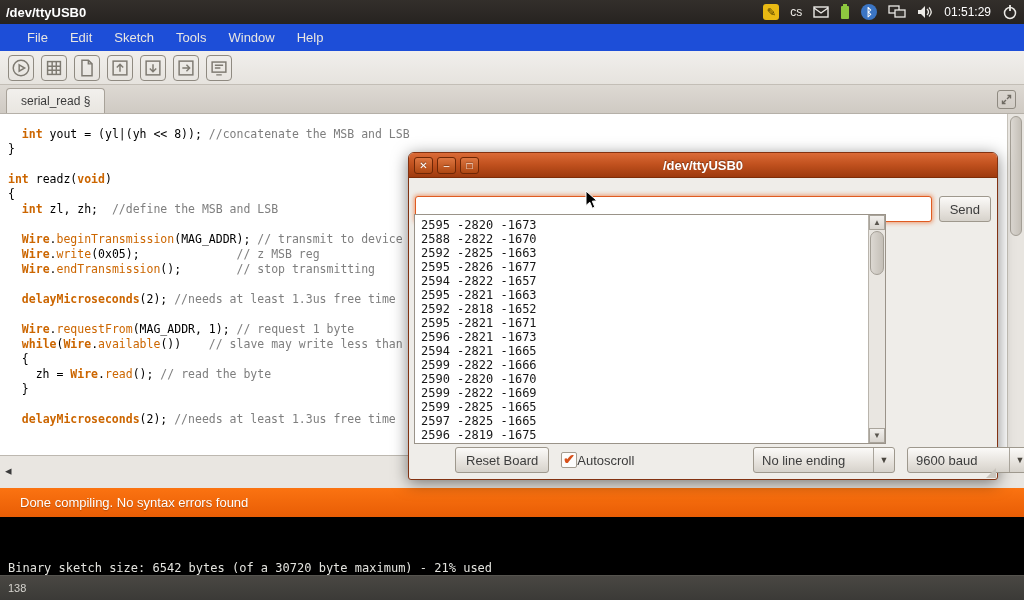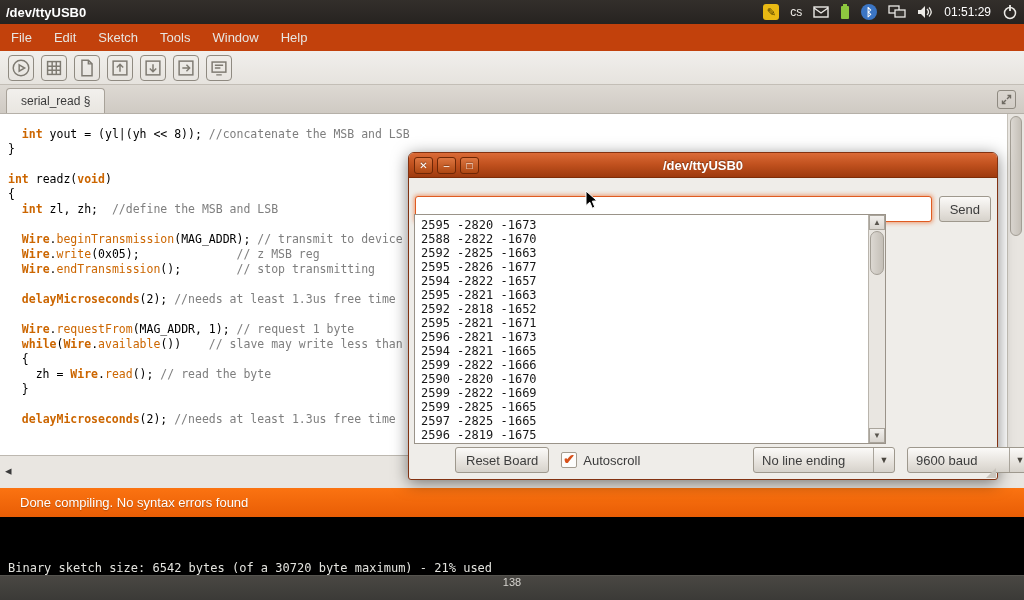--- a/index.html
+++ b/index.html
@@ -11,21 +11,21 @@
     background:linear-gradient(#332F2B,#262320); display:flex; align-items:center;
     padding:0 6px; z-index:40; }
   .panel-title { color:#FFF; font-weight:bold; font-size:13px; }
   .tray { margin-left:auto; display:flex; align-items:center; gap:11px; }
   .tray svg { display:block; }
   .kbd-label { color:#ECEAE6; font-size:12px; }
   .clock { color:#FFF; font-size:12px; }
 
   
   .menu-bar { position:absolute; left:0; top:24px; width:1024px; height:27px;
-    background:#c2410c; display:flex; align-items:center; padding-left:0; z-index:39; }
+    background:#1d4ed8; display:flex; align-items:center; padding-left:16px; z-index:39; }
   .menu-item { color:#E8E6E2; font-size:13px; padding:4px 11px; cursor:default; }
 
   
   .toolbar { position:absolute; left:0; top:51px; width:1024px; height:34px;
     background:linear-gradient(#F1EFEC,#E6E3DE); border-bottom:1px solid #C3BEB6;
     display:flex; align-items:center; gap:7px; padding-left:8px; z-index:38; }
   .tb-btn { width:26px; height:26px; border:1px solid #8F8A81; border-radius:4px;
     display:flex; align-items:center; justify-content:center; color:#7E7A72; background:transparent; }
   .tb-btn svg { stroke:#7E7A72; fill:none; stroke-width:1.6; }
 
@@ -65,21 +65,21 @@
   .status-bar span { color:#FFFFFF; font-size:13px; text-shadow:0 1px 1px rgba(0,0,0,.25); }
 
   
   .console { position:absolute; left:0; top:517px; width:1024px; height:58px;
     background:#000; padding:44px 0 0 8px; z-index:1; }
   .console pre { font:12px/14px "DejaVu Sans Mono", monospace; color:#E3E3DE; }
 
   
   .footer { position:absolute; left:0; top:575px; width:1024px; height:25px;
     background:linear-gradient(#494743,#3B3A37); border-top:1px solid #55534E;
-    display:flex; align-items:center; justify-content:space-between; padding:0 8px; z-index:1;flex-direction:column; }
+    display:flex; align-items:center; justify-content:space-between; padding:0 8px; z-index:1; }
   .footer .line-no { color:#D5D3CE; font-size:11px; }
   .footer .board-info { color:#98948E; font-size:11px; }
 
   
   .serial-window { position:absolute; left:408px; top:152px; width:590px; height:328px;
     background:#EFEDE9; border:1px solid #823212; border-radius:6px 6px 3px 3px;
     box-shadow:0 3px 16px rgba(0,0,0,.5); z-index:50; }
   .titlebar { height:25px; border-radius:5px 5px 0 0;
     background:linear-gradient(#DB6B38,#C2521F 45%,#9E3A0E);
     display:flex; align-items:center; position:relative; padding:0 5px;
@@ -106,21 +106,21 @@
   .vscroll { position:absolute; right:0; top:0; width:17px; bottom:0;
     background:#E9E6E1; border-left:1px solid #B9B4AC; }
   .vscroll .stepper { height:15px; display:flex; align-items:center; justify-content:center;
     color:#5A564F; font-size:8px; border:1px solid #A9A49B; background:linear-gradient(#F2F0ED,#D9D5CF); }
   .vscroll .stepper.bottom { position:absolute; bottom:0; left:0; right:0; }
   .vscroll .thumb { margin:1px; height:44px; border:1px solid #A39E95; border-radius:7px;
     background:linear-gradient(90deg,#DCD8D2,#C4BFB7); }
 
   .bottom-row { position:absolute; left:0; bottom:4px; width:100%; height:30px;
     display:flex; align-items:center; padding:0 6px; gap:12px;margin-left:40px; }
-  .autoscroll { display:flex; align-items:center; gap:6px; font-size:13px; color:#3C3C3C; }
+  .autoscroll { display:flex; align-items:center; font-size:13px; color:#3C3C3C; }
   .checkbox { width:16px; height:16px; border:1px solid #A39C90; border-radius:2px;
     background:#FDFDFC; position:relative; }
   .checkbox.checked::after { content:"✔"; position:absolute; left:1px; top:-2px;
     color:#D8511B; font-size:14px; font-weight:bold; }
   .combo { height:26px; border:1px solid #9E988D; border-radius:3px; display:flex;
     align-items:center; background:linear-gradient(#FBFAF8,#E2DED8 70%,#D6D2CB);
     font-size:13px; color:#3C3C3C; overflow:hidden; }
   .combo .combo-text { flex:1; padding:0 8px; white-space:nowrap; }
   .combo .combo-arrow { width:21px; align-self:stretch; border-left:1px solid #A9A49B;
     display:flex; align-items:center; justify-content:center; font-size:9px; color:#4A463F; }

